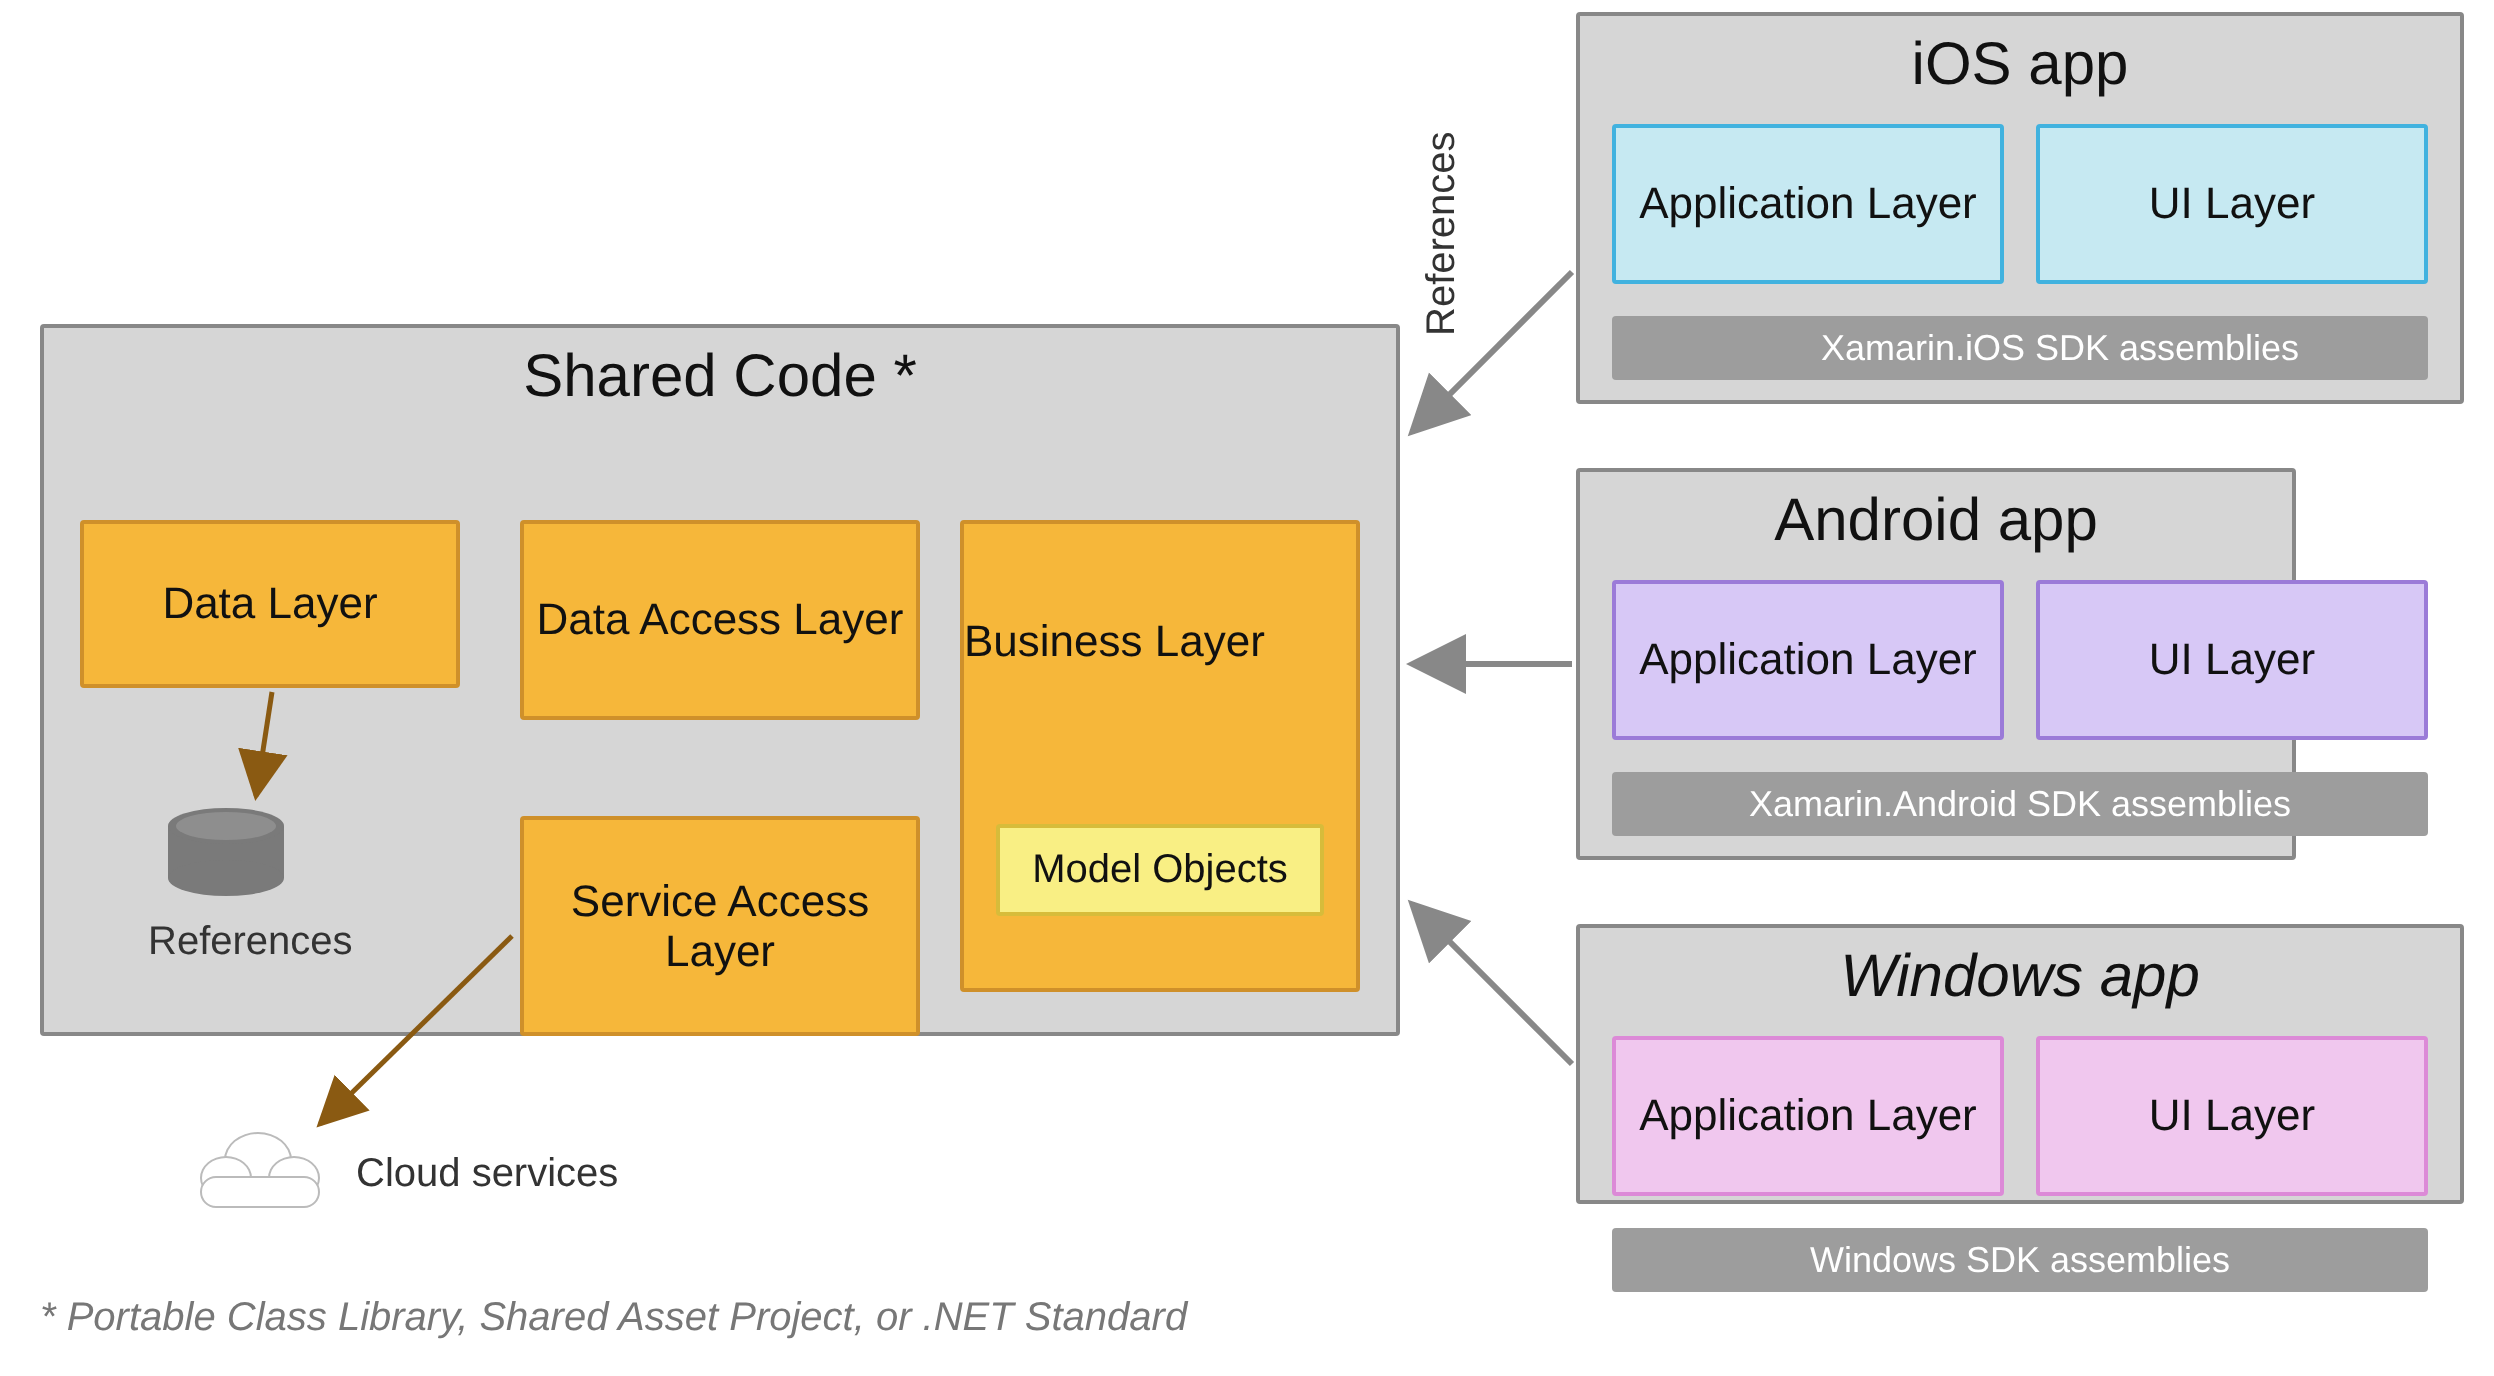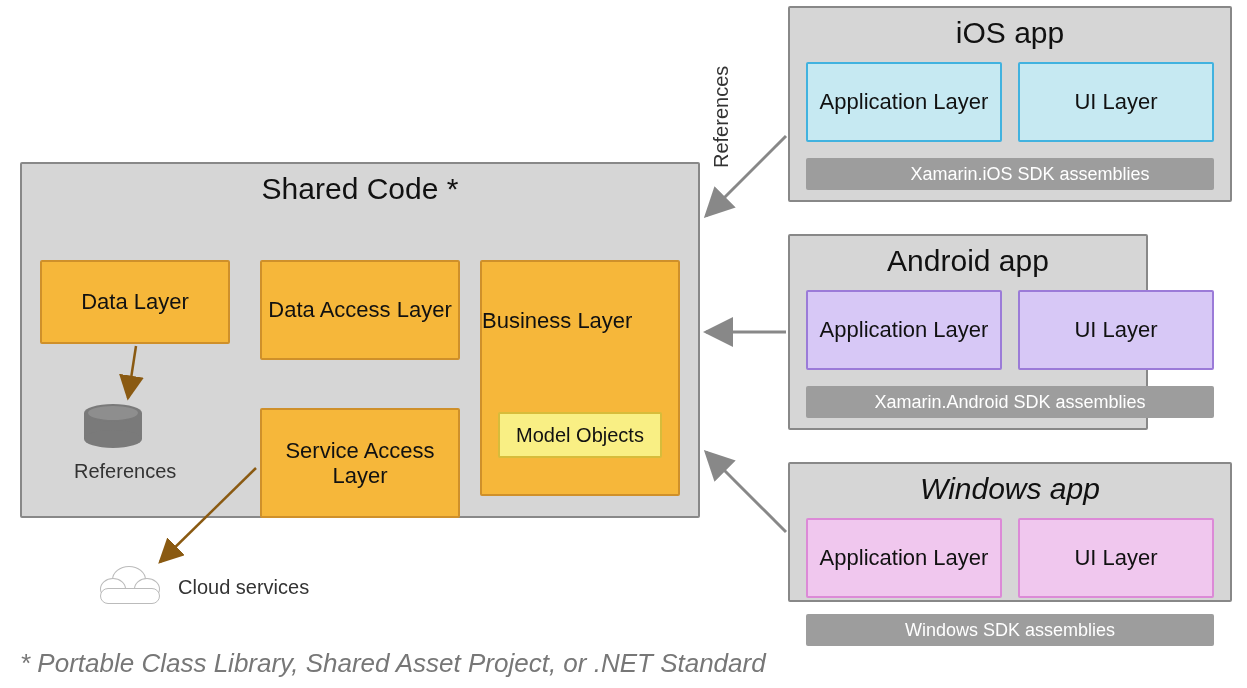--- a/index.html
+++ b/index.html
@@ -51,21 +51,21 @@
     justify-content: center;
     border-radius: 2px;
   }
   .label {
     position: absolute;
     font-size: 20px;
     color: #333;
   }
   .footnote {
     position: absolute;
-    font-size: 26px;
+    font-size: 20px;
     font-style: italic;
     color: #777;
   }
   .db-icon {
     position: absolute;
     width: 58px; height: 44px;
   }
   .db-icon .top  { position:absolute; left:0; top:0; width:58px; height:18px; background:#7a7a7a; border-radius:50%; }
   .db-icon .body { position:absolute; left:0; top:9px; width:58px; height:26px; background:#7a7a7a; }
   .db-icon .bot  { position:absolute; left:0; top:26px; width:58px; height:18px; background:#7a7a7a; border-radius:50%; }

